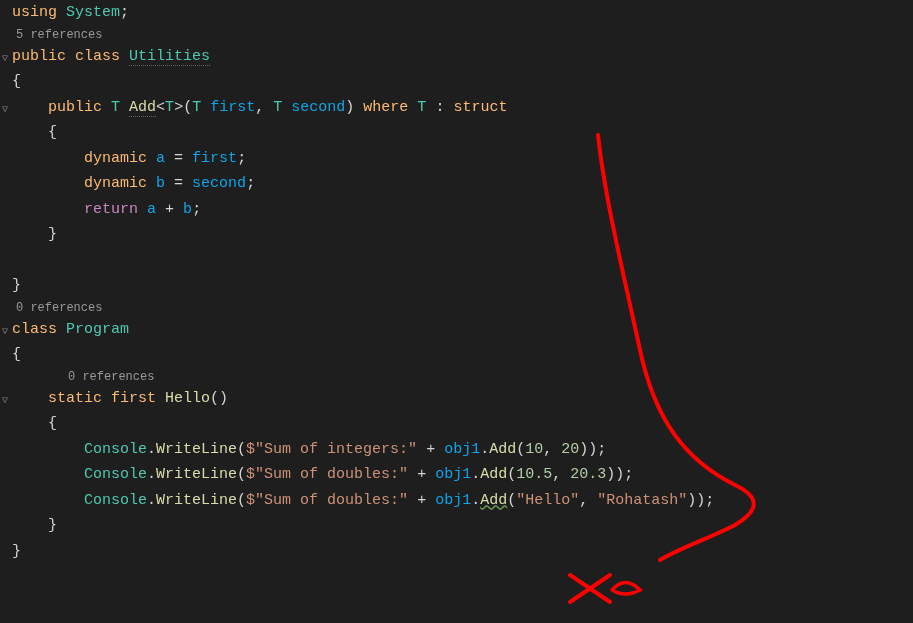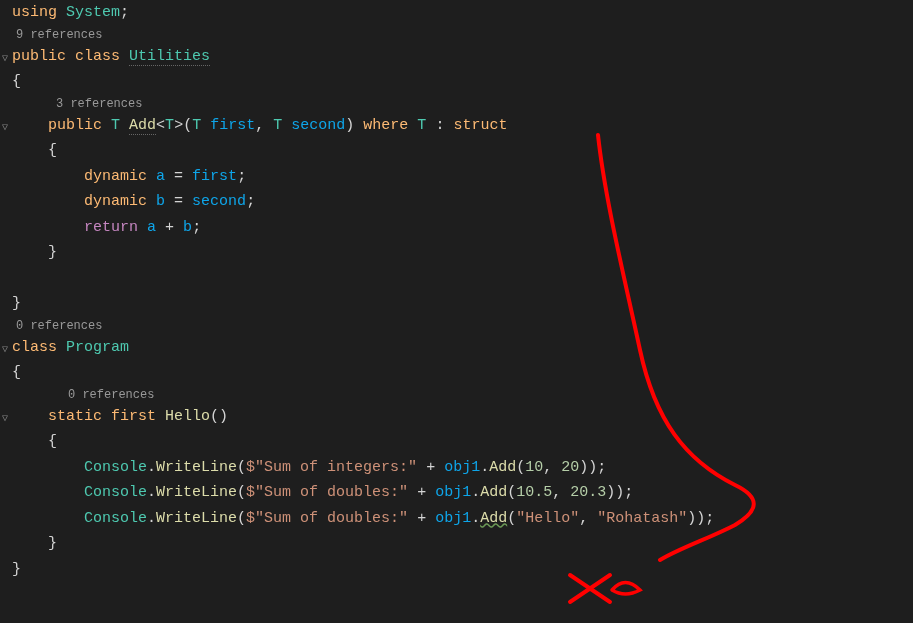--- a/index.html
+++ b/index.html
@@ -56,27 +56,26 @@
       pointer-events: none;
     }
   </style>
 </head>
 <body>
 
 <div>
 
 <div class="code-line"><span class="kw-blue">using</span> <span class="kw-teal">System</span><span class="punct">;</span></div>
 
-<div class="codelens">9 references</div>
+<div class="codelens">5 references</div>
 
 <div class="code-line"><span class="collapse-marker">▽</span><span class="kw-blue">public</span> <span class="kw-blue">class</span> <span class="kw-teal dotted">Utilities</span></div>
 
 <div class="code-line"><span class="punct">{</span></div>
 
-<div class="codelens indent1">3 references</div>
 
 <div class="code-line"><span class="collapse-marker">▽</span>    <span class="kw-blue">public</span> <span class="kw-teal">T</span> <span class="fn-yellow dotted">Add</span><span class="punct">&lt;</span><span class="kw-teal">T</span><span class="punct">&gt;</span><span class="punct">(</span><span class="kw-teal">T</span> <span class="var-light">first</span><span class="punct">,</span> <span class="kw-teal">T</span> <span class="var-light">second</span><span class="punct">)</span> <span class="kw-blue">where</span> <span class="kw-teal">T</span> <span class="punct">:</span> <span class="kw-blue">struct</span></div>
 
 <div class="code-line">    <span class="punct">{</span></div>
 
 <div class="code-line">        <span class="kw-blue">dynamic</span> <span class="var-light">a</span> <span class="punct">=</span> <span class="var-light">first</span><span class="punct">;</span></div>
 
 <div class="code-line">        <span class="kw-blue">dynamic</span> <span class="var-light">b</span> <span class="punct">=</span> <span class="var-light">second</span><span class="punct">;</span></div>
 
 <div class="code-line">        <span style="color:#c586c0">return</span> <span class="var-light">a</span> <span class="punct">+</span> <span class="var-light">b</span><span class="punct">;</span></div>

